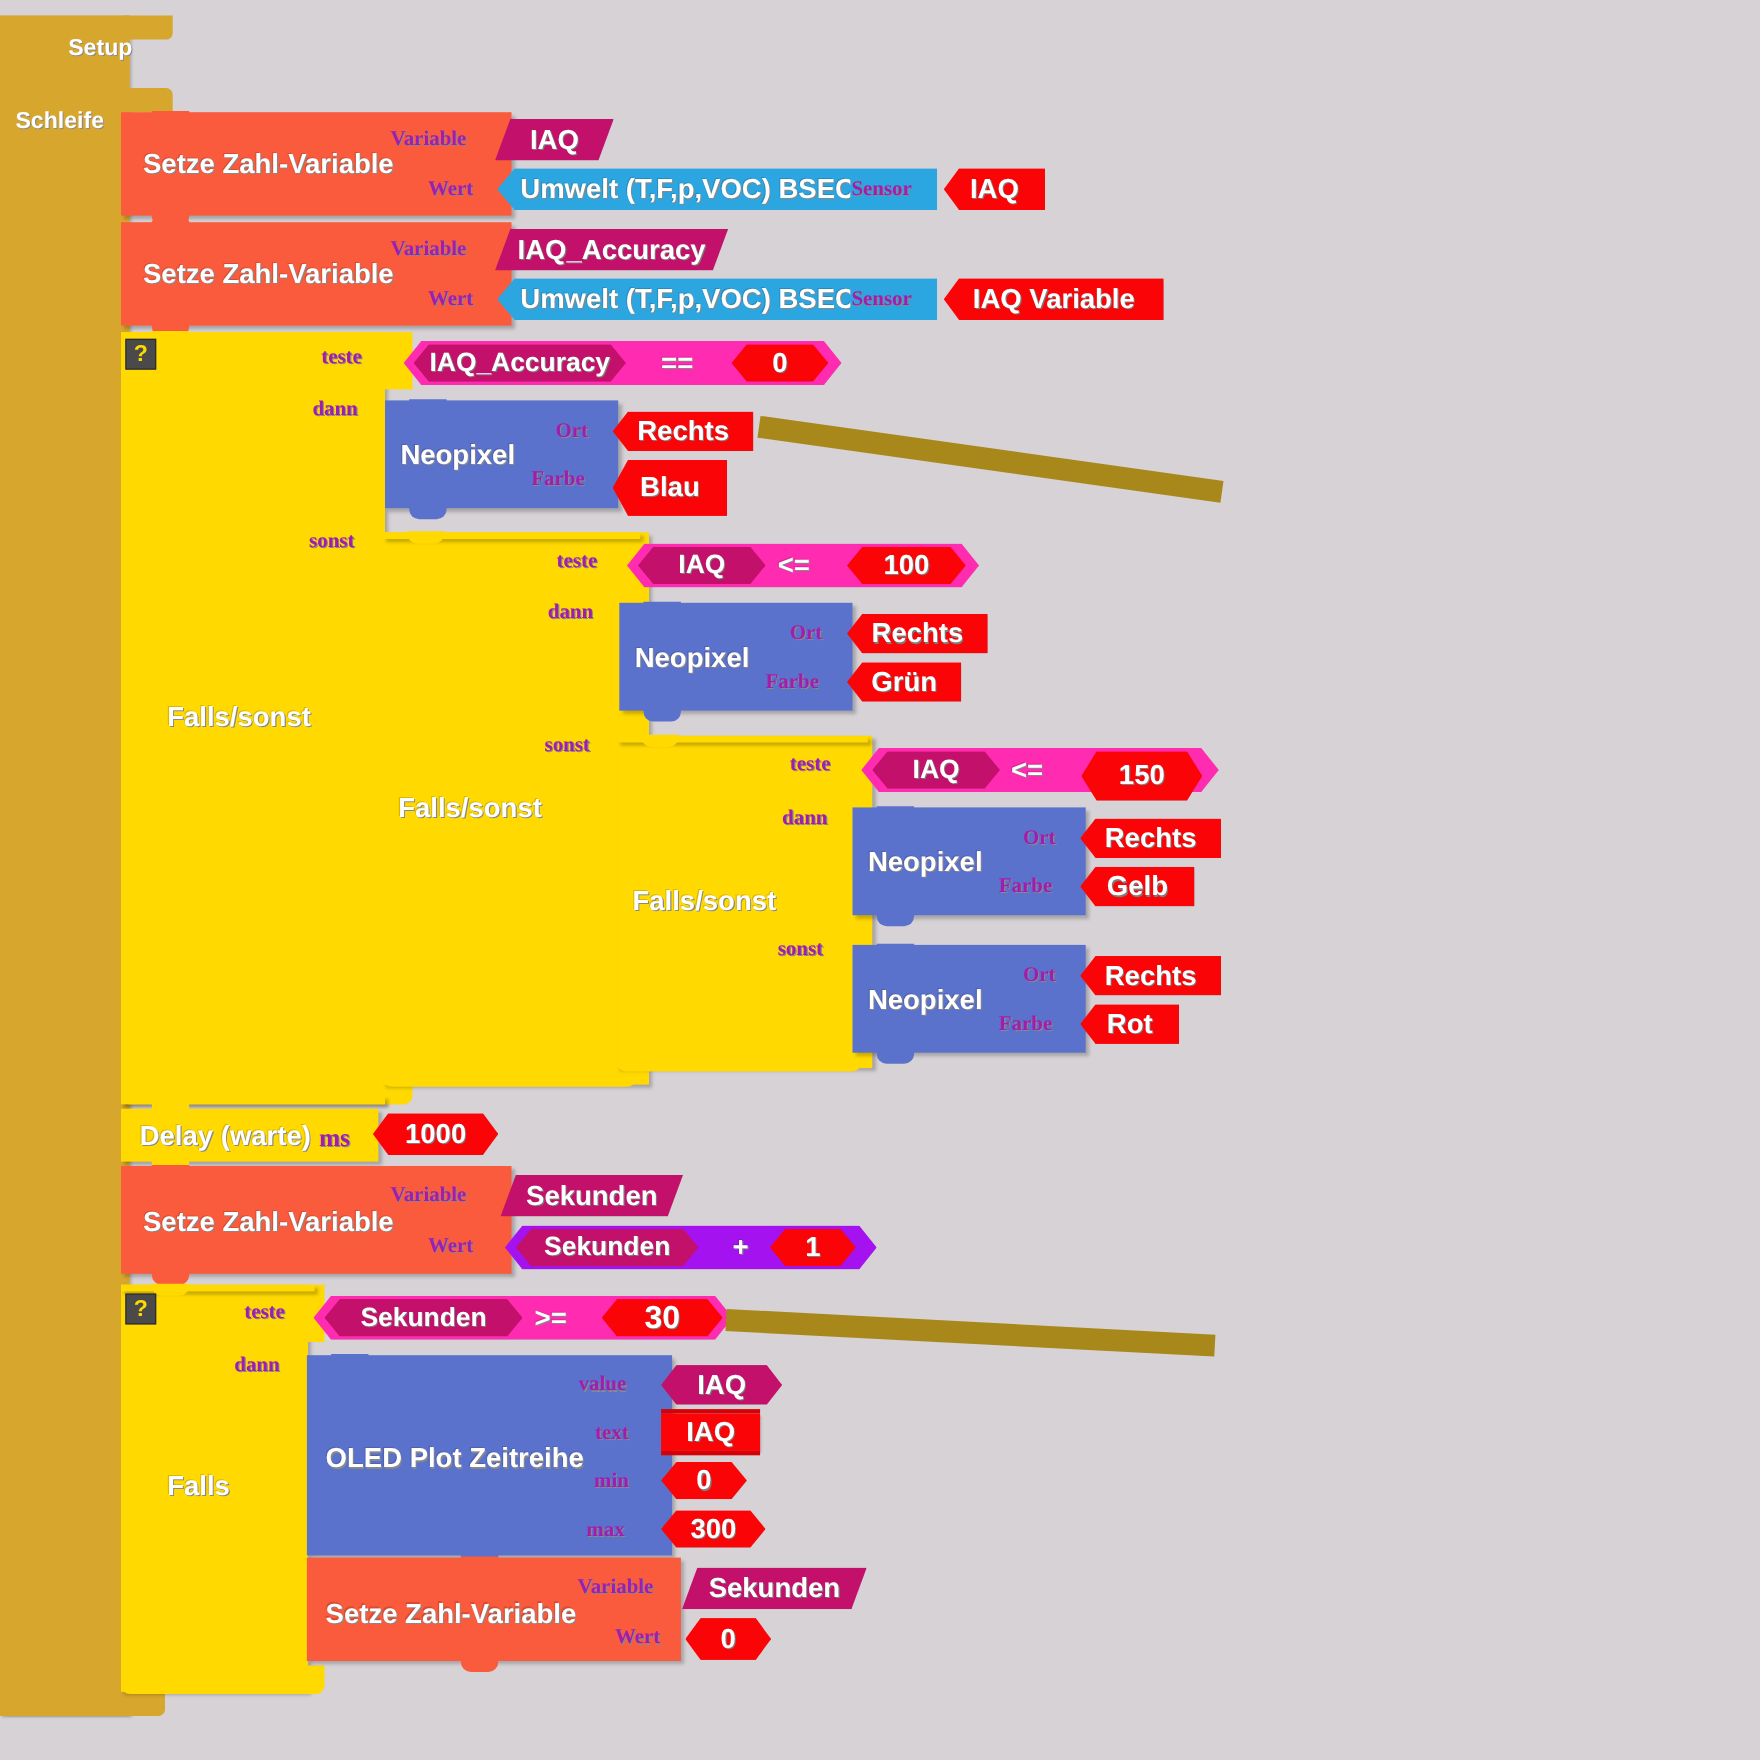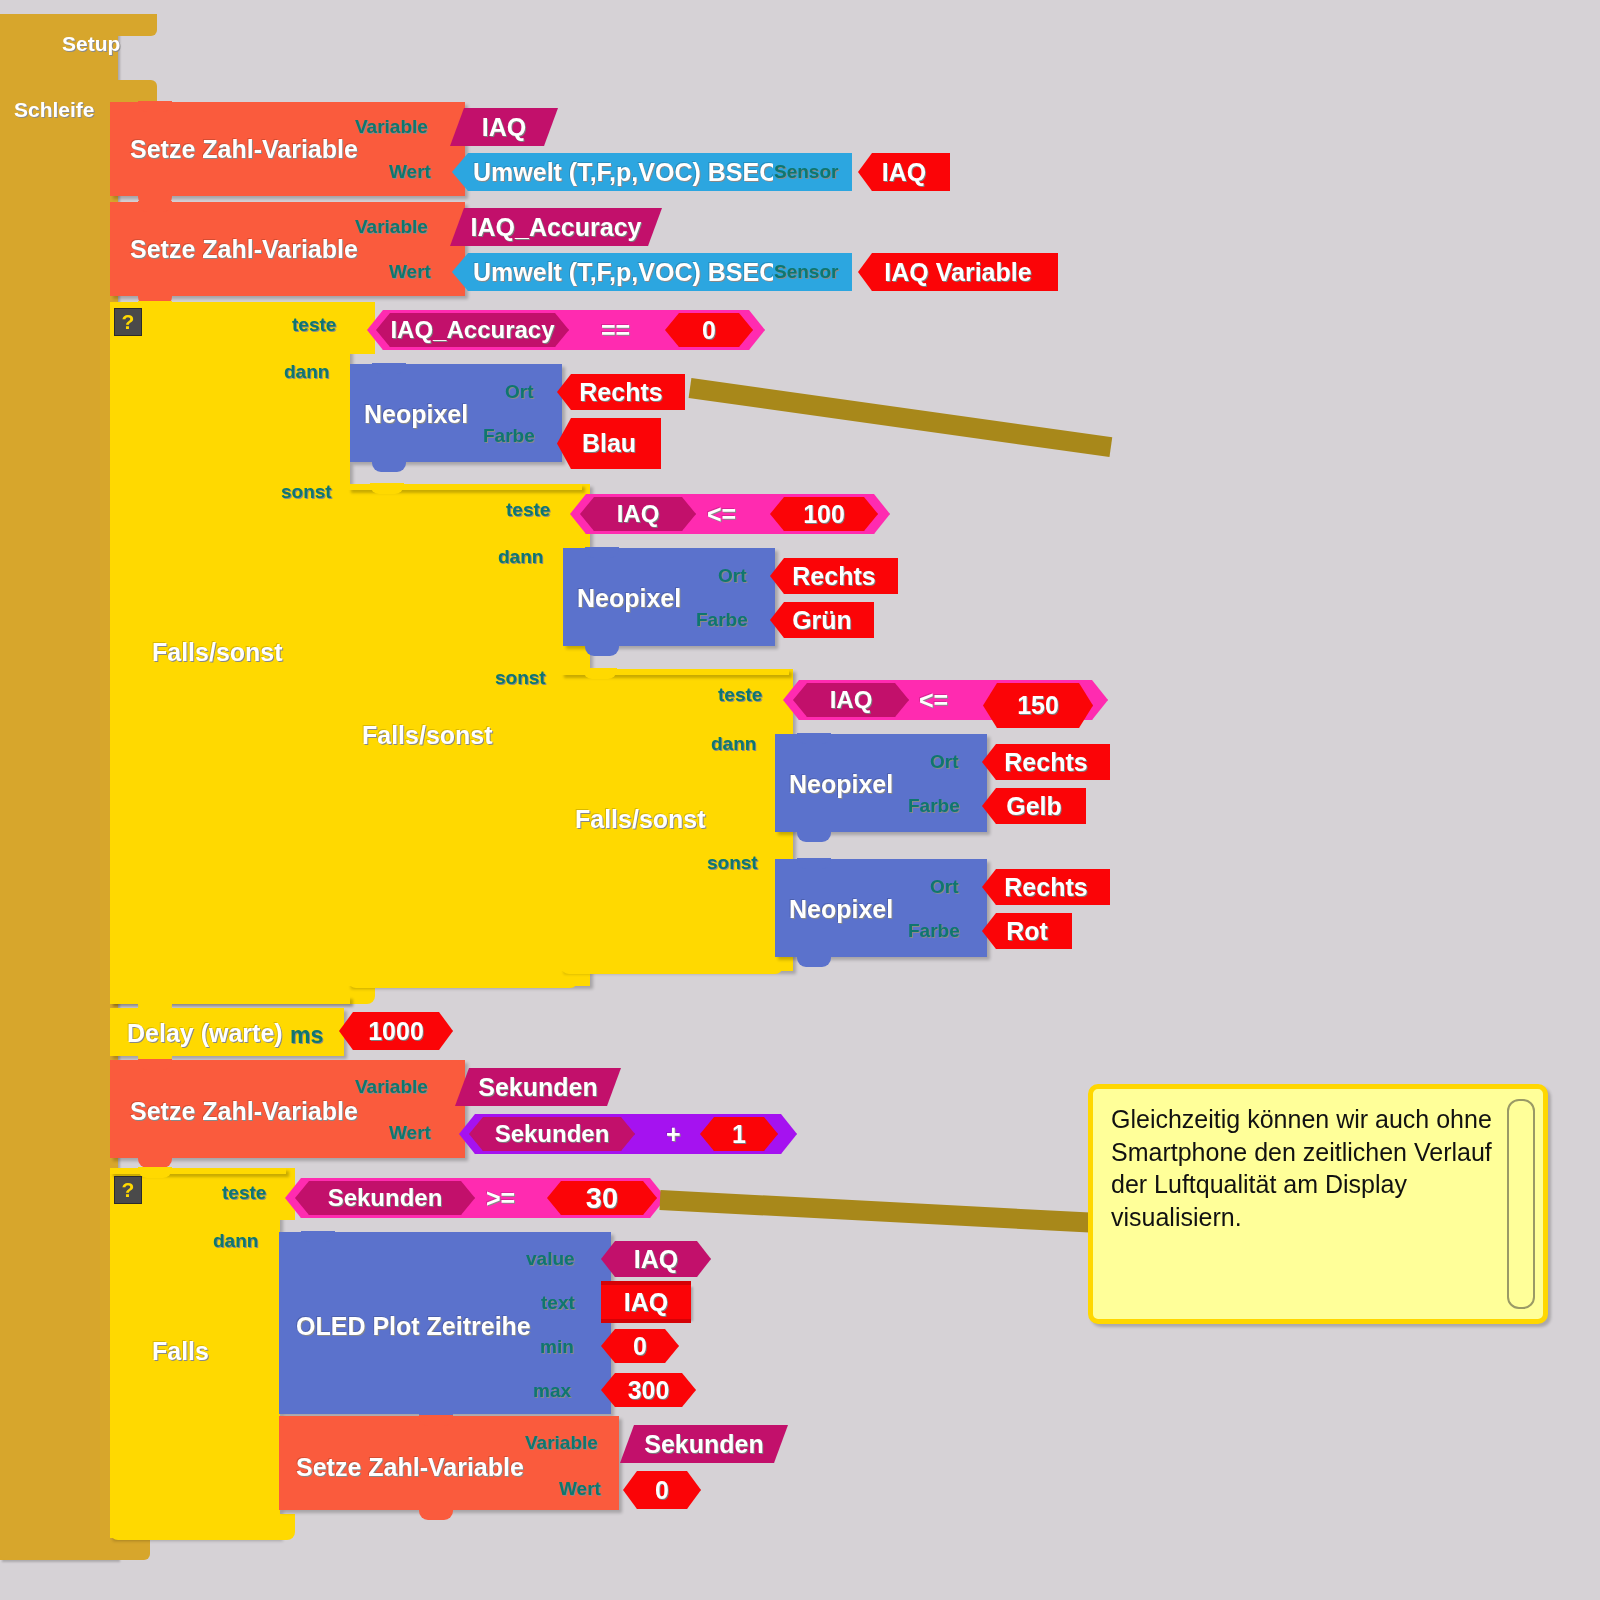--- a/index.html
+++ b/index.html
@@ -14,25 +14,26 @@
 
   
   .blk-label{
     color:#ffffff;
     font-weight:bold;
     text-shadow:1px 1px 0 #888, -1px -1px 0 rgba(0,0,0,.15);
     white-space:nowrap;
     position:absolute;
   }
   .fld-label{
-    color:#0f766e;
+    color:#a21caf;
     font-weight:bold;
     text-shadow:1px 1px 0 #8a8a8a;
     white-space:nowrap;
     position:absolute;
+    font-family:Liberation Serif, serif;
   }
 
   
   .loopblock{
     position:absolute;
     background:#d7a62c;
     box-shadow:2px 2px 2px rgba(0,0,0,.20);
   }
   .notch{position:absolute;background:#d7a62c;}
 
@@ -319,18 +320,14 @@
   <div class="fld-label" style="left:525px;top:1432px;font-size:19px;">Variable</div>
   <div class="hex var" style="left:620px;top:1425px;width:168px;height:38px;font-size:25px;">Sekunden</div>
   <div class="fld-label" style="left:559px;top:1478px;font-size:19px;">Wert</div>
   <div class="hex num" style="left:623px;top:1471px;width:78px;height:38px;font-size:25px;">0</div>
 
   <div class="connector" style="left:690px;top:378px;width:425px;height:20px;transform:rotate(8deg);transform-origin:left center;"></div>
 
 
   <div class="connector" style="left:660px;top:1190px;width:445px;height:20px;transform:rotate(3deg);transform-origin:left center;"></div>
 
-  <div class="comment" style="left:1088px;top:1084px;width:460px;height:240px;">
-    <div class="ctext">Gleichzeitig können wir auch ohne Smartphone den zeitlichen Verlauf der Luftqualität am Display visualisiern.</div>
-    <div class="cscroll"></div>
-  </div>
 
 </div>
 
 </body></html>

